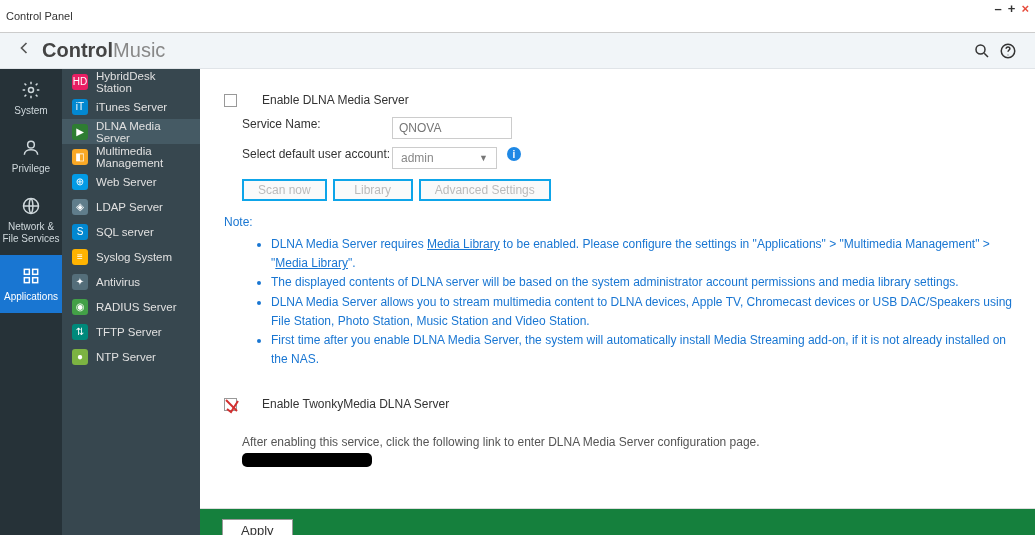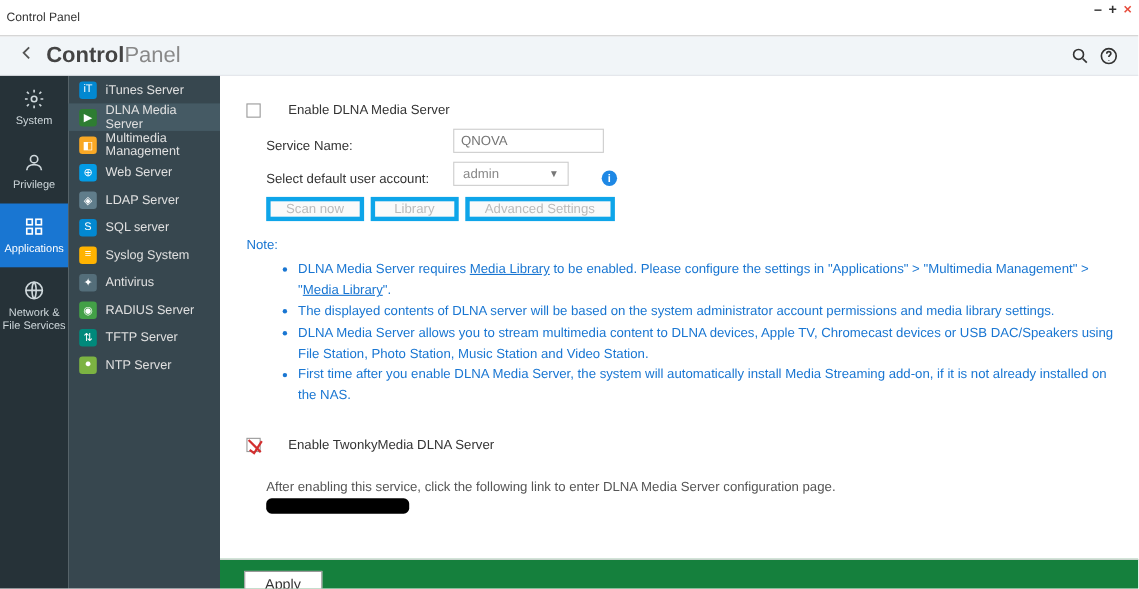--- a/index.html
+++ b/index.html
@@ -36,28 +36,28 @@
 .sub-item.active { background: #455a64; }
 .sub-item .sub-icon { width: 16px; height: 16px; border-radius: 3px; display: flex; align-items: center; justify-content: center; font-size: 10px; color: #fff; flex-shrink: 0; }
 
 
 .content { flex: 1; background: #fff; position: relative; overflow: hidden; }
 .content-inner { padding: 24px 18px 0 24px; }
 .row { display: flex; align-items: center; margin-bottom: 10px; gap: 19px; }
 .checkbox { width: 13px; height: 13px; border: 1px solid #999; margin-right: 6px; display: inline-block; position: relative; cursor: pointer; }
 .checkbox.partial::after { content: ""; position: absolute; inset: 0; }
 .checkbox.partial svg { position: absolute; left: -2px; top: -2px; }
-.form-row { display: flex; align-items: flex-end; margin: 8px 0 8px 18px; gap: 20px; }
+.form-row { display: flex; align-items: flex-start; margin: 8px 0 8px 18px; }
 .form-label { width: 150px; font-size: 12px; color: #333; }
-.text-input { width: 137px; height: 22px; border: 1px solid #ccc; padding: 0 6px; font-size: 12px; color: #aaa; }
+.text-input { width: 120px; height: 22px; border: 1px solid #ccc; padding: 0 6px; font-size: 12px; color: #aaa; }
 .select { width: 105px; height: 22px; border: 1px solid #ccc; display: flex; align-items: center; justify-content: space-between; padding: 0 8px; font-size: 12px; color: #888; cursor: pointer; }
 .select .caret { font-size: 9px; color: #777; }
 .info-icon { width: 14px; height: 14px; border-radius: 50%; background: #1e88e5; color: #fff; font-size: 10px; font-weight: bold; display: flex; align-items: center; justify-content: center; margin-left: 10px; cursor: pointer; }
 .btn-row { display: flex; gap: 6px; margin: 10px 0 10px 18px; }
-.btn { height: 22px; min-width: 80px; padding: 0 14px; border: 4px solid #0ea5e9; background: #fafafa; color: #bbb; font-size: 12px; display: flex; align-items: center; justify-content: center; cursor: pointer; }
+.btn { height: 22px; min-width: 80px; padding: 0 14px; border: 2px solid #0ea5e9; background: #fafafa; color: #bbb; font-size: 12px; display: flex; align-items: center; justify-content: center; cursor: pointer; }
 .btn.adv { min-width: 110px; }
 
 .note-head { font-size: 12px; color: #1976d2; margin: 14px 0 6px 0; }
 .note-list { padding-left: 28px; list-style: disc; }
 .note-list li { font-size: 12px; color: #1976d2; line-height: 1.6; margin-left: 19px; }
 .note-list li .link { text-decoration: underline; cursor: pointer; }
 
 .section2 { margin-top: 28px; }
 .hint { font-size: 12px; color: #555; margin: 24px 0 4px 18px; }
 .redacted { width: 130px; height: 14px; background: #000; border-radius: 5px; margin-left: 18px; }
@@ -77,21 +77,21 @@
   </div>
 </div>
 
 <div class="hdr">
   <div class="hdr-back">
     <svg viewBox="0 0 24 24" width="20" height="20" fill="none" stroke="#555" stroke-width="2">
         <path d="M15 6l-6 6 6 6"></path>
       </svg>
   </div>
   <div class="hdr-title">
-    <span class="bold">Control</span><span class="light">Panel</span>
+    <span class="bold">Control</span><span class="light">Music</span>
   </div>
   <div class="hdr-spacer"></div>
   <div class="hdr-icon">
     <svg viewBox="0 0 24 24" fill="none" stroke="#333" stroke-width="2">
         <circle cx="10" cy="10" r="6"></circle>
         <line x1="15" y1="15" x2="20" y2="20"></line>
       </svg>
   </div>
   <div class="hdr-icon">
     <svg viewBox="0 0 24 24" fill="none" stroke="#333" stroke-width="2">
@@ -116,44 +116,48 @@
     </div>
     <div class="nav-item">
       <div class="nav-icon">
           <svg viewBox="0 0 24 24" fill="none" stroke="#cfd8dc" stroke-width="1.8">
             <circle cx="12" cy="8" r="4"></circle>
             <path d="M4 20c0-4 4-6 8-6s8 2 8 6"></path>
           </svg>
         </div>
       <span>Privilege</span>
     </div>
+    <div class="nav-item">
+      <div class="nav-icon">
+          <svg viewBox="0 0 24 24" fill="none" stroke="#cfd8dc" stroke-width="1.8">
+            <circle cx="12" cy="12" r="9"></circle>
+            <path d="M3 12h18M12 3c3 3 3 15 0 18M12 3c-3 3-3 15 0 18"></path>
+          </svg>
+        </div>
+      <span style="white-space:pre-line">Network &amp;
+File Services</span>
+    </div>
     <div class="nav-item active">
       <div class="nav-icon">
           <svg viewBox="0 0 24 24" fill="none" stroke="#fff" stroke-width="1.8">
             <rect x="4" y="4" width="6" height="6"></rect>
             <rect x="14" y="4" width="6" height="6"></rect>
             <rect x="4" y="14" width="6" height="6"></rect>
             <rect x="14" y="14" width="6" height="6"></rect>
           </svg>
         </div>
       <span>Applications</span>
     </div>
-    <div class="nav-item">
-      <div class="nav-icon">
-          <svg viewBox="0 0 24 24" fill="none" stroke="#cfd8dc" stroke-width="1.8">
-            <circle cx="12" cy="12" r="9"></circle>
-            <path d="M3 12h18M12 3c3 3 3 15 0 18M12 3c-3 3-3 15 0 18"></path>
-          </svg>
-        </div>
-      <span style="white-space:pre-line">Network &amp;
-File Services</span>
-    </div>
   </div>
 
   <div class="subbar" id="subbar">
+      <div class="sub-item">
+        <div class="sub-icon" style="background: rgb(233, 30, 99);">HD</div>
+        <span>HybridDesk Station</span>
+      </div>
       <div class="sub-item">
         <div class="sub-icon" style="background: rgb(2, 136, 209);">iT</div>
         <span>iTunes Server</span>
       </div>
       <div class="sub-item active">
         <div class="sub-icon" style="background: rgb(46, 125, 50);">▶</div>
         <span>DLNA Media Server</span>
       </div>
       <div class="sub-item">
         <div class="sub-icon" style="background: rgb(249, 168, 37);">◧</div>

